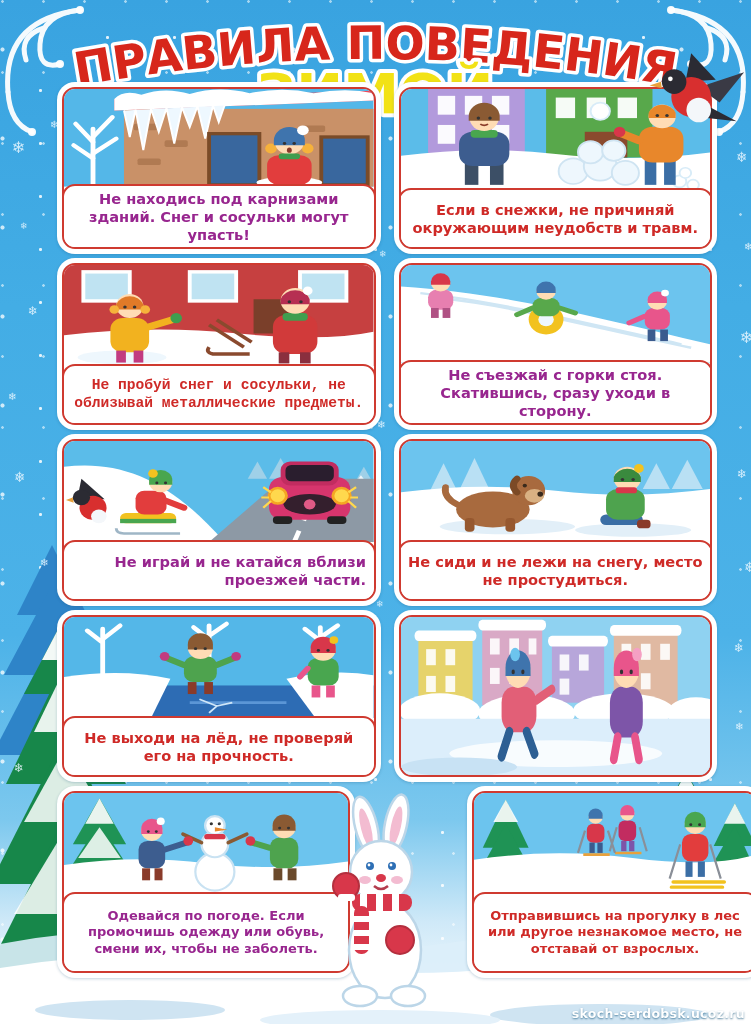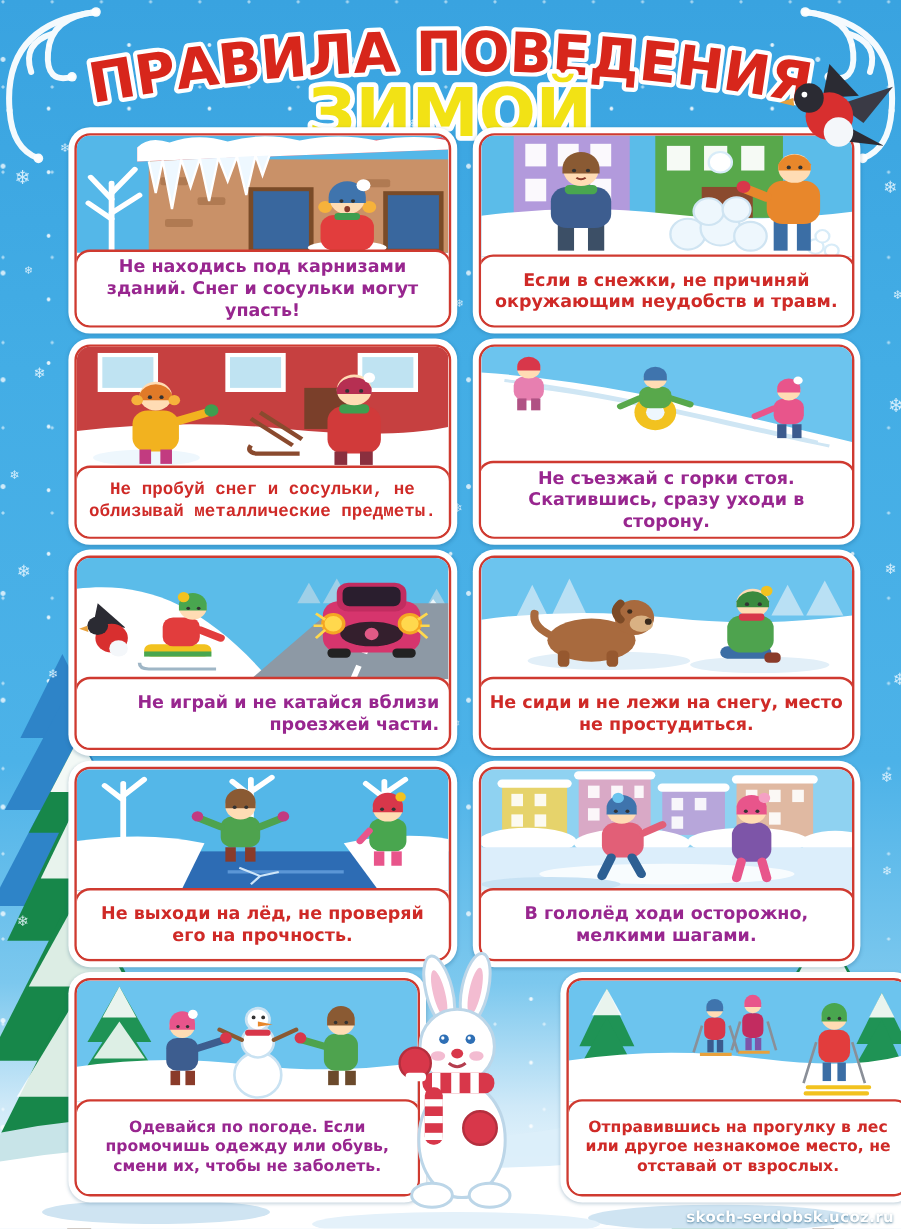--- a/index.html
+++ b/index.html
@@ -24,21 +24,21 @@
   .title-svg{position:absolute;left:0;top:0;width:751px;height:125px;z-index:2;}
   .ornament{position:absolute;z-index:1;}
   .bird{position:absolute;left:642px;top:50px;width:104px;height:86px;z-index:3;}
   .edge-tree{position:absolute;z-index:1;}
   .snowband{position:absolute;left:0;bottom:0;width:751px;height:110px;z-index:1;}
   .rabbit{position:absolute;left:330px;top:790px;width:106px;height:222px;z-index:3;}
   .watermark{
     position:absolute;right:6px;bottom:3px;z-index:4;color:#fff;font-weight:bold;
     font-size:12.5px;text-shadow:0 1px 2px rgba(0,70,110,.65);letter-spacing:.3px;margin-left:10px;
   }
-  .cards{position:absolute;left:57px;top:106px;width:660px;z-index:2;}
+  .cards{position:absolute;left:57px;top:82px;width:660px;z-index:2;}
   .row{display:flex;gap:13px;height:172px;margin-bottom:4px;}
   .row.last{height:192px;margin-bottom:0;}
   .card{background:#fff;border-radius:18px;padding:5px;flex:1;display:flex;box-shadow:0 1px 3px rgba(20,80,120,.25);}
   .row.last .card{flex:none;}
   .card.small-l{width:288px;}
   .card.small-r{width:286px;}
   .gap-spacer{width:86px;flex:none;}
   .card-inner{border:2.5px solid var(--red);border-radius:13px;flex:1;display:flex;flex-direction:column;overflow:hidden;background:#fff;min-width:0;}
   .illus{flex:1;min-height:0;}
   .illus svg{display:block;width:100%;height:100%;}
@@ -513,21 +513,20 @@
               <path d="M112 86 L104 104 M130 86 L138 102" stroke="#2d5f93" stroke-width="8" stroke-linecap="round"></path>
               <rect x="216" y="52" width="34" height="38" rx="12" fill="#7d55a8"></rect>
               <circle cx="233" cy="40" r="13" fill="#ffdcb4"></circle>
               <path d="M220 38 A13 13 0 0 1 246 38 L246 44 L220 44 Z" fill="#e8558b"></path>
               <circle cx="244" cy="28" r="5" fill="#f5a0c4"></circle>
               <circle cx="228" cy="41" r="1.7" fill="#333"></circle>
                 <circle cx="238" cy="41" r="1.7" fill="#333"></circle>
               <path d="M224 90 L220 106 M242 90 L246 106" stroke="#e8558b" stroke-width="8" stroke-linecap="round"></path>
             </svg>
           </div>
-          <div class="caption" style="color: rgb(152, 38, 143);">В гололёд ходи осторожно, мелкими шагами.</div>
         </div>
       </div>
     </div>
 
     <div class="row last">
       <div class="card small-l">
         <div class="card-inner">
           <div class="illus">
             <svg viewBox="0 0 320 118" preserveAspectRatio="none">
               <rect width="320" height="118" fill="#6cc4ee"></rect>

